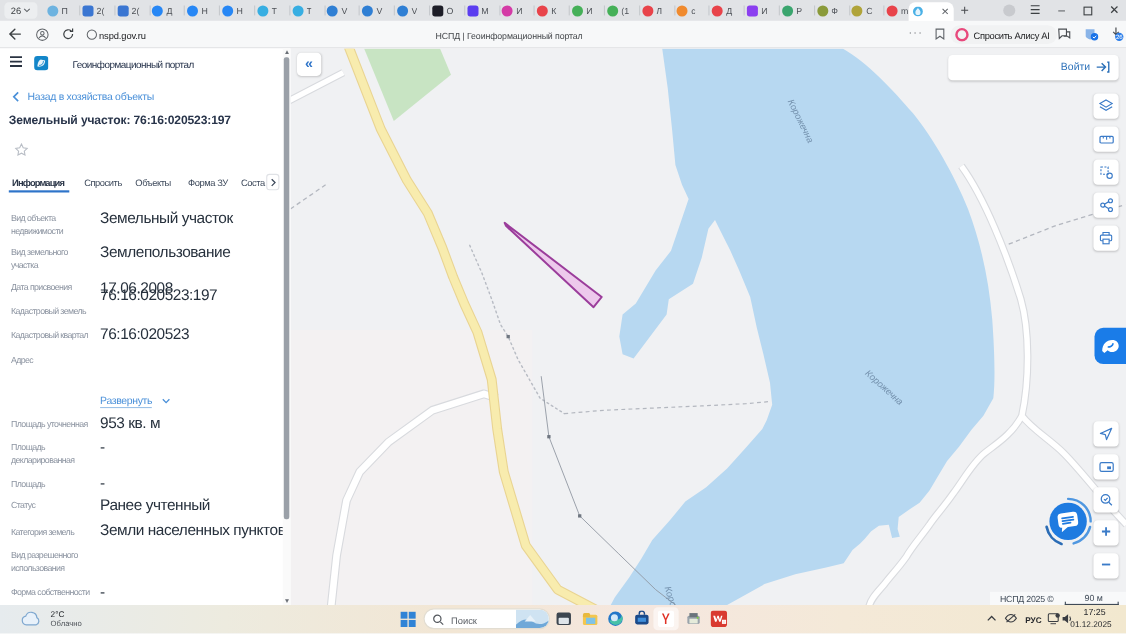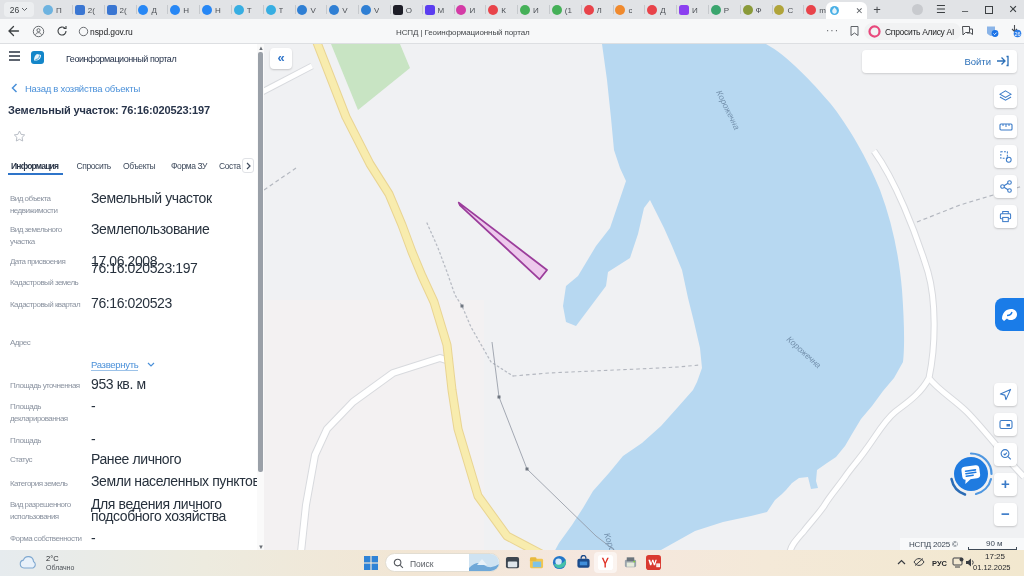--- a/index.html
+++ b/index.html
@@ -278,37 +278,36 @@
   <div class="lbl" style="top:149px">Вид объекта<br>недвижимости</div>
   <div class="val" style="top:148px">Земельный участок</div>
   <div class="lbl" style="top:180px">Вид земельного<br>участка</div>
   <div class="val" style="top:178.5px">Землепользование</div>
   <div class="lbl" style="top:212px">Дата присвоения</div>
   <div class="val" style="top:210.5px">17.06.2008</div>
   <div class="lbl" style="top:233px">Кадастровый земель</div>
   <div class="val" style="top:218px">76:16:020523:197</div>
   <div class="lbl" style="top:255px">Кадастровый квартал</div>
   <div class="val" style="top:253px">76:16:020523</div>
-  <div class="lbl" style="top:293px">Адрес</div>
+  <div class="lbl" style="top:278px">Адрес</div>
   <span class="abs" style="left:91px;top:314.5px;font-size:9.5px;letter-spacing:-0.3px;color:#4a90d9;border-bottom:1px solid #9cc2e8">Развернуть</span>
   <svg class="abs" style="left:147px;top:318px" width="8" height="6" viewBox="0 0 8 6">
       <path d="M1 1l3 3 3-3" stroke="#4a90d9" stroke-width="1.2" fill="none"></path>
     </svg>
   <div class="lbl" style="top:335.5px">Площадь уточненная</div>
   <div class="val" style="top:333.5px">953 кв. м</div>
   <div class="lbl" style="top:357px">Площадь<br>декларированная</div>
   <div class="val" style="top:356px">-</div>
   <div class="lbl" style="top:390.5px">Площадь</div>
   <div class="val" style="top:389px">-</div>
   <div class="lbl" style="top:410px">Статус</div>
-  <div class="val" style="top:408.5px">Ранее личного</div>
+  <div class="val" style="top:408.5px">Ранее учтенный</div>
   <div class="lbl" style="top:433.5px">Категория земель</div>
   <div class="val" style="top:431px">Земли населенных пунктов</div>
   <div class="lbl" style="top:455px">Вид разрешенного<br>использования</div>
-  <div class="val" style="top:453.5px;width:168px">Для ведения личного подсобного хозяйства</div>
   <div class="lbl" style="top:489px">Форма собственности</div>
   <div class="val" style="top:487.5px">-</div>
 
   <div class="abs" style="left:257px;top:0;width:7px;height:506px;background:#fafafa"></div>
   <div class="abs" style="left:258px;top:8px;width:5px;height:420px;background:#9aa0a8;border-radius:2px"></div>
   <div class="abs" style="left:258px;top:1px;font-size:6px;color:#6a6f76">▲</div>
   <div class="abs" style="left:258px;top:500px;font-size:6px;color:#6a6f76">▼</div>
 </div>
 
 <div id="map">

